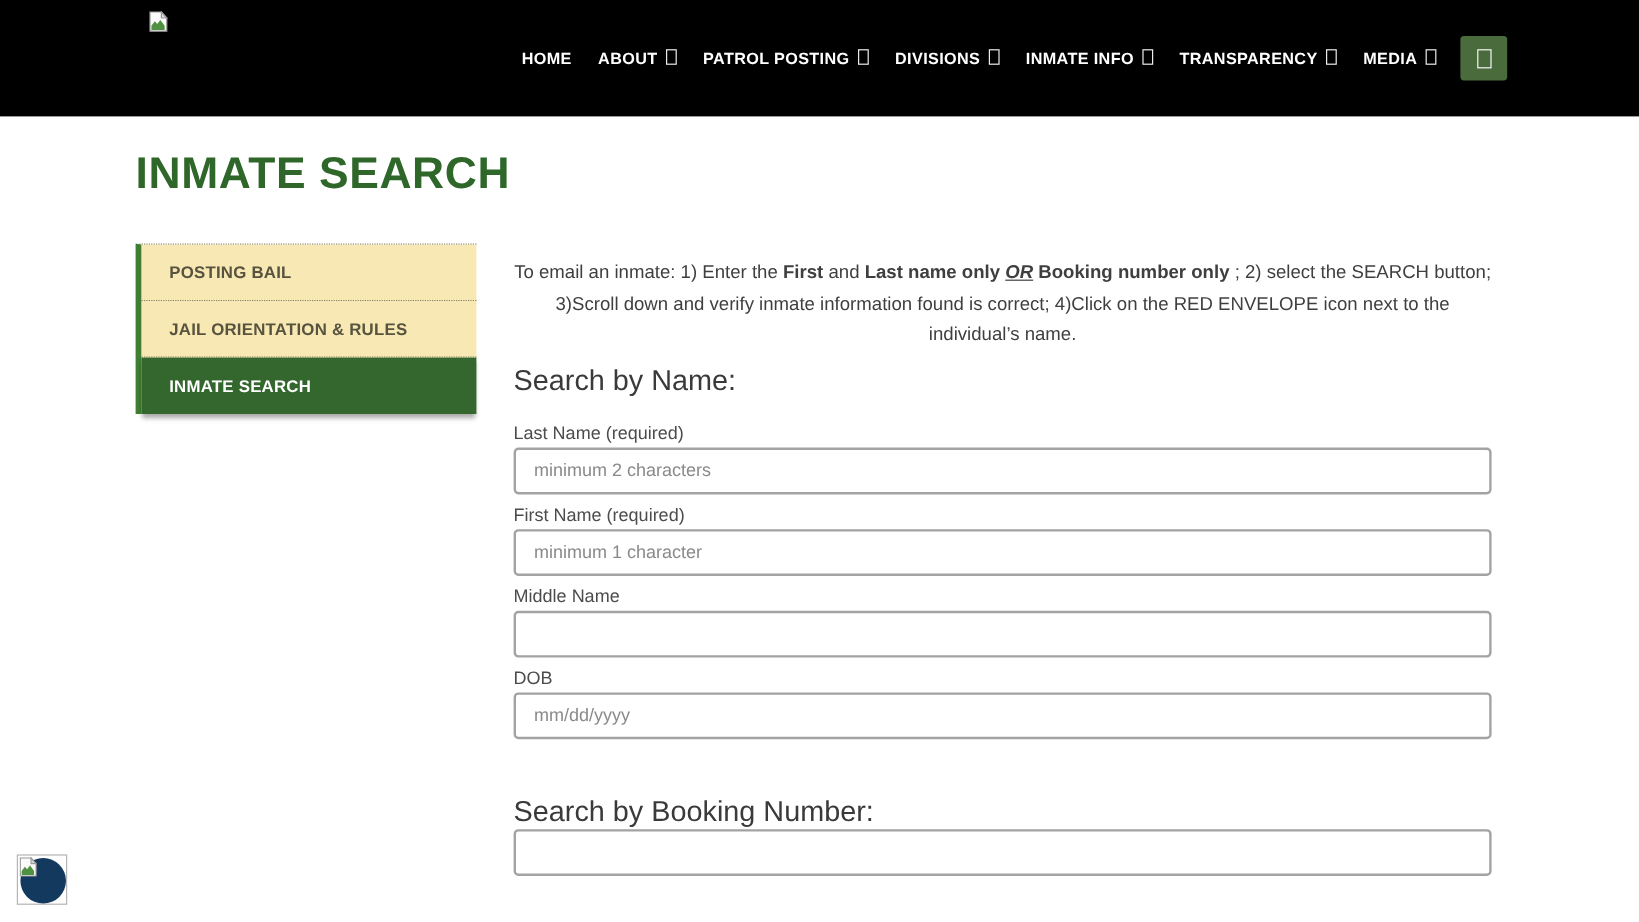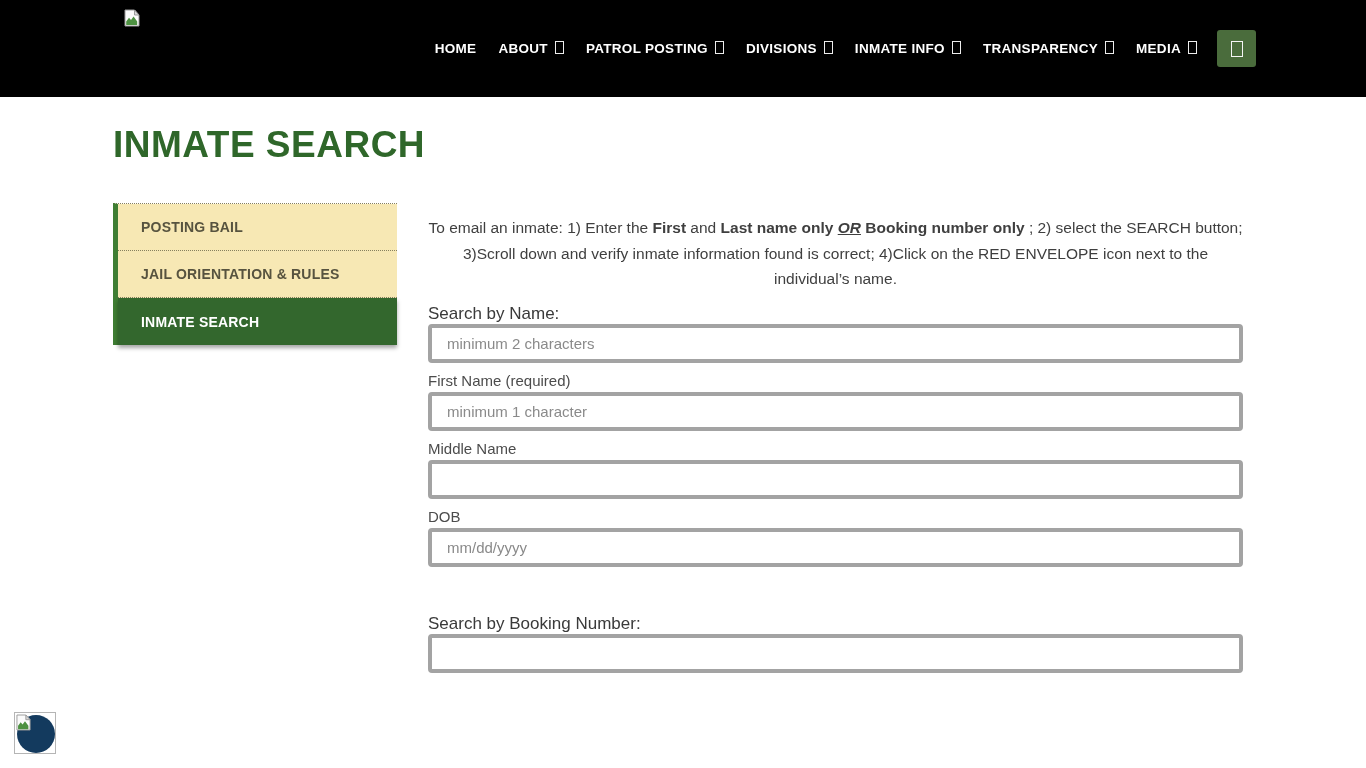--- a/index.html
+++ b/index.html
@@ -91,37 +91,37 @@
   .instructions {
     text-align: center;
     font-size: 15.5px;
     line-height: 25.5px;
     color: #3f3f3f;
   }
   .instructions .b { font-weight: bold; }
   .instructions .biu { font-weight: bold; font-style: italic; text-decoration: underline; }
   .section-heading {
     margin-top: 12px;
-    font-size: 17px;
+    font-size: 24px;
     font-weight: 400;
     color: #3a3a3a;
   }
   .section-heading.second { margin-top: 47px; }
   .field { margin-top: 0; }
   .field .flabel {
     display: block;
     margin-top: 9px;
     margin-bottom: 3px;
     font-size: 15px;
     color: #4c4c4c;
   }
   .field:first-of-type .flabel { margin-top: 21px; }
   .field input {
     width: 815px; height: 39px;
-    border: 4px solid #a3a3a3;
+    border: 2px solid #a3a3a3;
     border-radius: 4px;
     padding: 4px 15px;
     font-size: 15px;
     font-family: "Liberation Sans", sans-serif;
     color: #333333;
     background: #ffffff;
   }
   .field input::placeholder { color: #8a8a8a; opacity: 1; }
   .booking-field .flabel { margin-top: 22px; }
 
@@ -202,20 +202,21 @@
   </div>
 </div>
 
 <div class="main">
 
   <p class="instructions"><span>To email an inmate: 1) Enter the </span><span class="b">First</span><span> and </span><span class="b">Last name only </span><span class="biu">OR</span><span> </span><span class="b">Booking number only</span><span> ; 2) select the SEARCH button; 3)Scroll down and verify inmate information found is correct; 4)Click on the RED ENVELOPE icon next to the individual’s name.</span></p>
 
   <h2 class="section-heading">Search by Name:</h2>
 
   <div class="field">
+    <label class="flabel">Last Name (required)</label>
     <input type="text" placeholder="minimum 2 characters" style="">
   </div>
 
   <div class="field">
     <label class="flabel">First Name (required)</label>
     <input type="text" placeholder="minimum 1 character" style="">
   </div>
 
   <div class="field">
     <label class="flabel">Middle Name</label>

